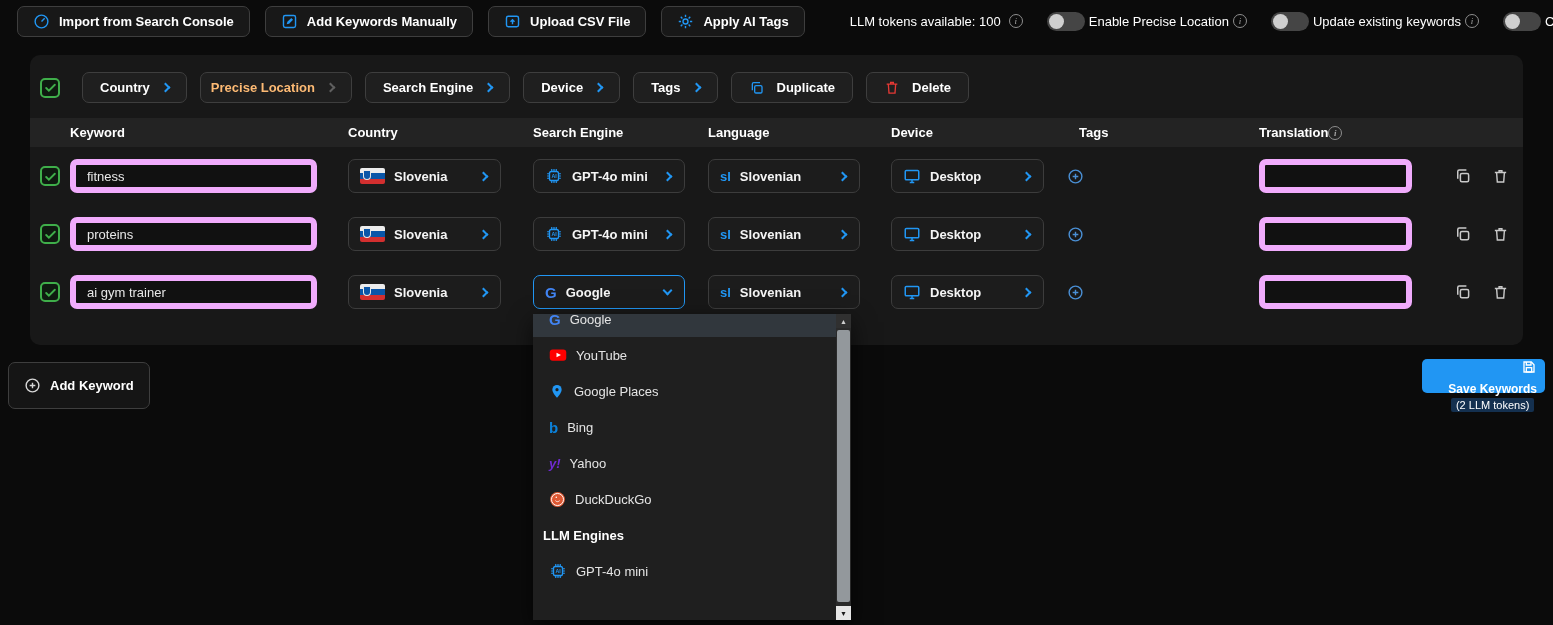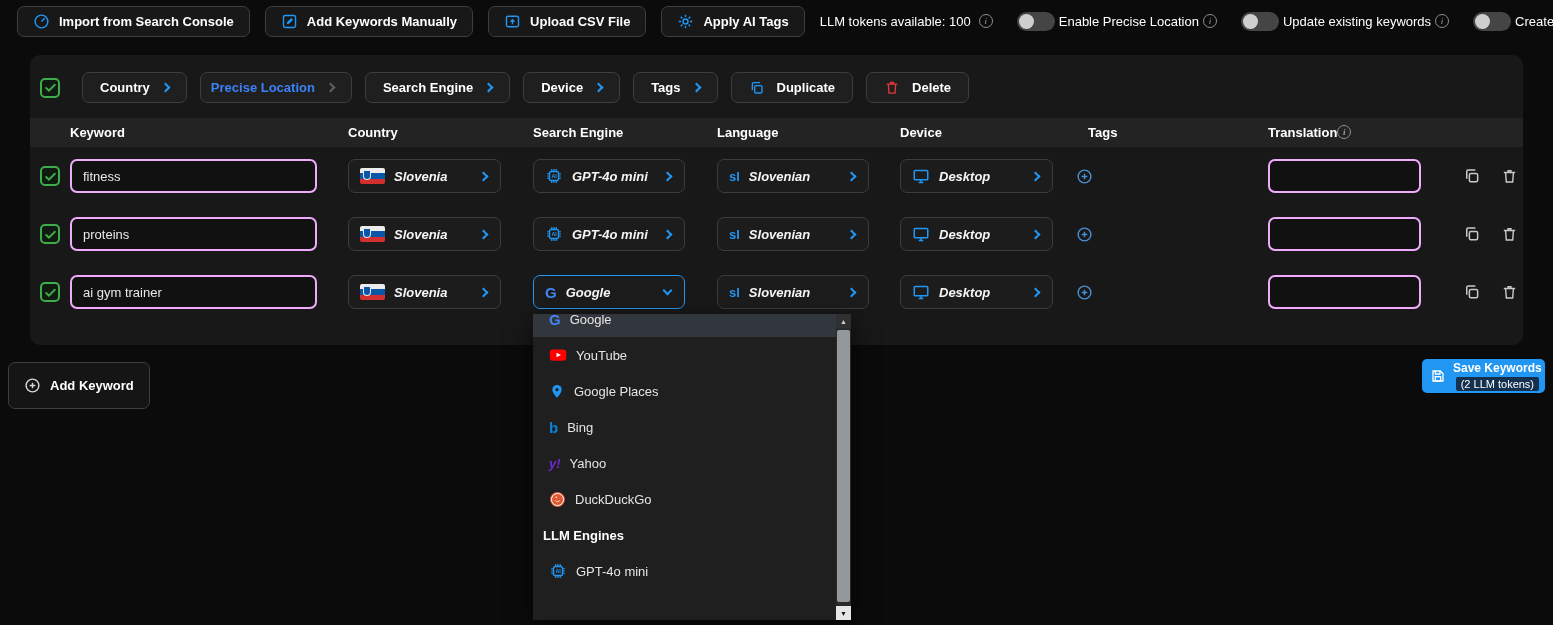--- a/index.html
+++ b/index.html
@@ -5,91 +5,91 @@
   * { margin:0; padding:0; box-sizing:border-box; }
   body { background:#0b0b0b; }
   .page { position:relative; width:1553px; height:625px; background:#0b0b0b;
           font-family:"Liberation Sans", sans-serif; color:#ededed; overflow:hidden; }
 
   
   .toolbar { position:absolute; top:0; left:5px; right:5px; height:42px; display:flex; align-items:center;padding-left:12px; }
   .tb-btn { height:31px; display:flex; align-items:center; gap:9px; padding:0 15px;
             background:#181818; border:1px solid #3e3e3e; border-radius:7px; color:#fff;
             font-size:13px; font-weight:700; margin-right:15px; cursor:pointer; font-family:inherit; white-space:nowrap; }
-  .tokens { display:flex; align-items:flex-start; gap:8px; font-size:13px; color:#fff; margin-left:0; white-space:nowrap; }
+  .tokens { display:flex; align-items:flex-start; gap:8px; font-size:13px; color:#fff; margin-left:30px; white-space:nowrap; }
   .info { width:14px; height:14px; border:1px solid #8e8e8e; border-radius:50%; color:#a5a5a5;
           font-size:9px; display:inline-flex; align-items:center; justify-content:center; flex:none;
           font-family:"Liberation Serif", serif; font-style:italic; }
   .info::before { content:"i"; }
   .tgl-group { display:flex; align-items:center; gap:4px; margin-left:24px; font-size:13px; color:#fff; white-space:nowrap; }
   .toggle { width:38px; height:19px; border-radius:10px; background:#454545; position:relative; cursor:pointer; flex:none; }
   .toggle .knob { position:absolute; left:2px; top:2px; width:15px; height:15px; border-radius:50%; background:#cfcfcf; }
 
   
   .panel { position:absolute; left:30px; top:55px; width:1493px; height:290px; background:#181818; border-radius:10px; }
 
   .bulk-row { position:absolute; top:17px; left:0; right:0; display:flex; align-items:center; }
   .bulk-row .checkbox { margin-left:10px; }
   .fbtn { height:31px; display:flex; align-items:center; gap:12px; padding:0 17px; background:#1f1f1f;
           border:1px solid #3e3e3e; border-radius:7px; color:#fff; font-size:13px; font-weight:700;
           margin-left:13px; cursor:pointer; font-family:inherit; white-space:nowrap; }
   .fbtn.first { margin-left:22px; }
-  .fbtn.disabled { color:#3b82f6; cursor:default;padding-left:10px; }
+  .fbtn.disabled { color:#fdba74; cursor:default;padding-left:10px; }
   .fbtn.disabled .chev { border-color:#5f5f5f; }
 
   .checkbox { width:20px; height:20px; border:2px solid #3fae4a; border-radius:5px; background:#0f1a10;
               display:flex; align-items:center; justify-content:center; cursor:pointer; flex:none; }
 
   .chev { display:inline-block; width:7px; height:7px; border-right:2px solid #2196f3; border-top:2px solid #2196f3; flex:none; }
   .chev.right { transform:rotate(45deg); }
   .chev.down  { transform:rotate(135deg); margin-top:-4px; }
 
   
   .c-check   { width:20px;  margin-left:10px; flex:none; }
   .c-keyword { width:247px; margin-left:10px; flex:none; }
   .c-country { width:153px; margin-left:31px; flex:none; }
   .c-engine  { width:152px; margin-left:32px; flex:none; }
-  .c-lang    { width:152px; margin-left:32px; flex:none; }
+  .c-lang    { width:152px; margin-left:23px; flex:none; }
   .c-device  { width:153px; margin-left:31px; flex:none; }
   .c-tags    { width:100px; margin-left:23px; flex:none; display:flex; align-items:center; }
   .c-trans   { width:153px; margin-left:92px; flex:none; }
   .c-actions { margin-left:42px; display:flex; align-items:center; gap:20px; flex:none; }
 
   .table-head { position:absolute; top:63px; left:0; right:0; height:29px; background:#232323;
                 display:flex; align-items:center; font-size:13px; font-weight:700; color:#fff; }
   .head-pad { padding-left:12px; }
-  .head-flex { display:flex; align-items:flex-start; }
+  .head-flex { display:flex; align-items:flex-end; }
 
   .rows { position:absolute; top:92px; left:0; right:0; }
   .data-row { height:58px; display:flex; align-items:center; }
 
-  .text-input { height:34px; background:#111; border:2px solid #f0abfc; border-radius:7px; color:#e8e8e8;
+  .text-input { height:34px; background:#111; border:6px solid #f0abfc; border-radius:7px; color:#e8e8e8;
                 font-size:13px; padding:0 11px; font-family:inherit; outline:none; }
   .selectbox { height:34px; background:#1c1c1c; border:1px solid #3c3c3c; border-radius:7px;
                display:flex; align-items:center; gap:9px; padding:0 11px; cursor:pointer; }
   .selectbox .chev { margin-left:auto; margin-right:2px; }
   .selectbox.open { border-color:#2196f3; }
-  .sel-label { font-size:13px; font-weight:700; color:#f5f5f5; white-space:nowrap;font-style:italic; }
+  .sel-label { font-size:13px; font-weight:700; color:#f5f5f5; white-space:nowrap; }
   .lang-code { color:#2196f3; font-weight:700; font-size:13px; }
   .g-letter { color:#4285F4; font-weight:700; font-size:15px; flex:none; }
   .b-letter { color:#0b80d8; font-weight:700; font-size:15px; flex:none; }
   .y-letter { color:#6f2bd1; font-weight:700; font-style:italic; font-size:13px; flex:none; }
 
   .flag { width:25px; height:16px; border-radius:2px; position:relative; flex:none;
           background:linear-gradient(180deg,#ececec 0 33%,#0a56a8 33% 66%,#d32f2f 66% 100%); }
   .flag::after { content:""; position:absolute; left:4px; top:3px; width:6px; height:8px;
                  background:#0a56a8; border-radius:0 0 3px 3px; box-shadow:0 0 0 1px #e8e8e8; }
 
   
   .add-btn { position:absolute; left:8px; top:362px; height:47px; display:flex; align-items:center; gap:9px;
              padding:4px 15px; background:#151515; border:1px solid #3e3e3e; border-radius:7px; color:#fff;
              font-size:13px; font-weight:700; cursor:pointer; font-family:inherit; }
   .save-btn { position:absolute; right:8px; top:359px; width:123px; height:34px; background:#2196f3; border:none;
-              border-radius:5px; color:#fff; display:flex; align-items:center; gap:7px; padding:0 8px;
-              cursor:pointer; font-family:inherit; }
+              border-radius:5px; color:#fff; display:flex; align-items:flex-end; gap:7px; padding:0 8px;
+              cursor:pointer; font-family:inherit;flex-direction:column; }
   .save-text { display:flex; flex-direction:column; align-items:center; line-height:1.3; }
   .save-line1 { font-size:12px; font-weight:700; white-space:nowrap; }
   .save-line2 { font-size:11px; background:#14304f; padding:0 5px; border-radius:2px; white-space:nowrap; }
 
   
   .dropdown { position:absolute; left:533px; top:314px; width:318px; height:306px; background:#1f1f1f;
               box-shadow:0 8px 22px rgba(0,0,0,.65); z-index:20; display:flex; overflow:hidden; }
   .dd-list { width:303px; position:relative; top:-13px; flex:none; }
   .dd-item { height:36px; display:flex; align-items:center; gap:9px; padding-left:16px; font-size:13px;
              color:#e4e4e4; cursor:pointer; }

